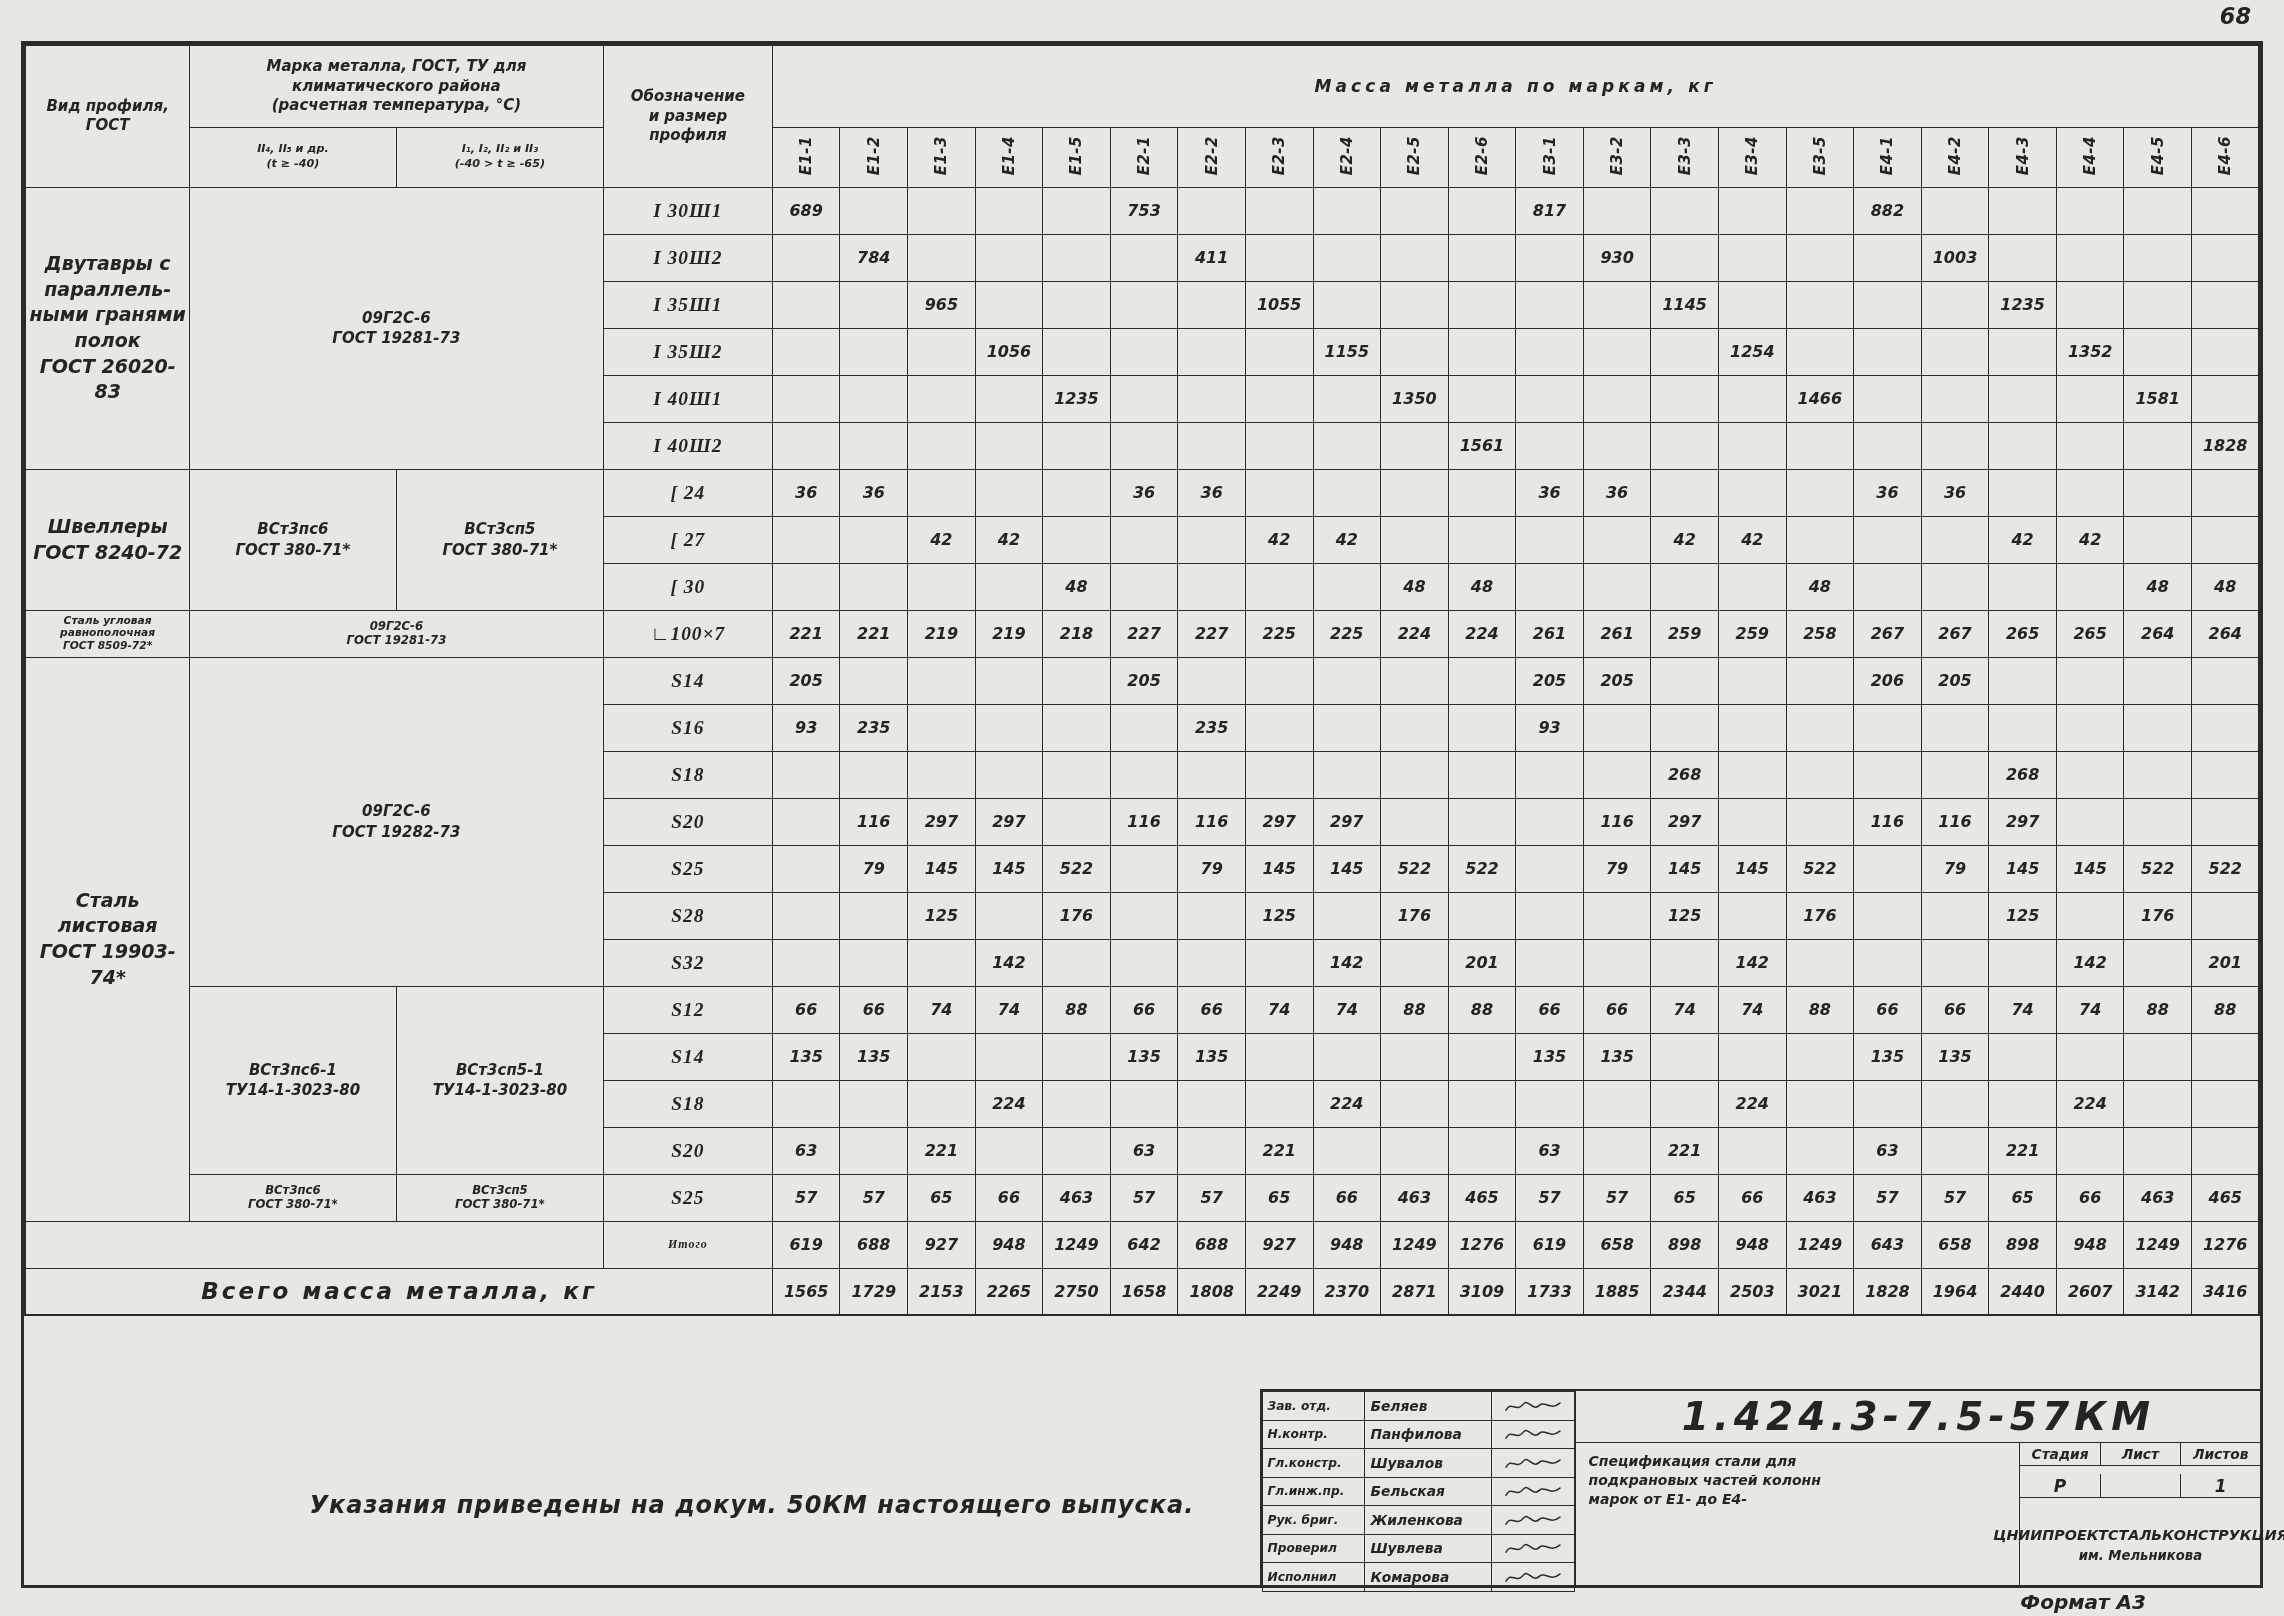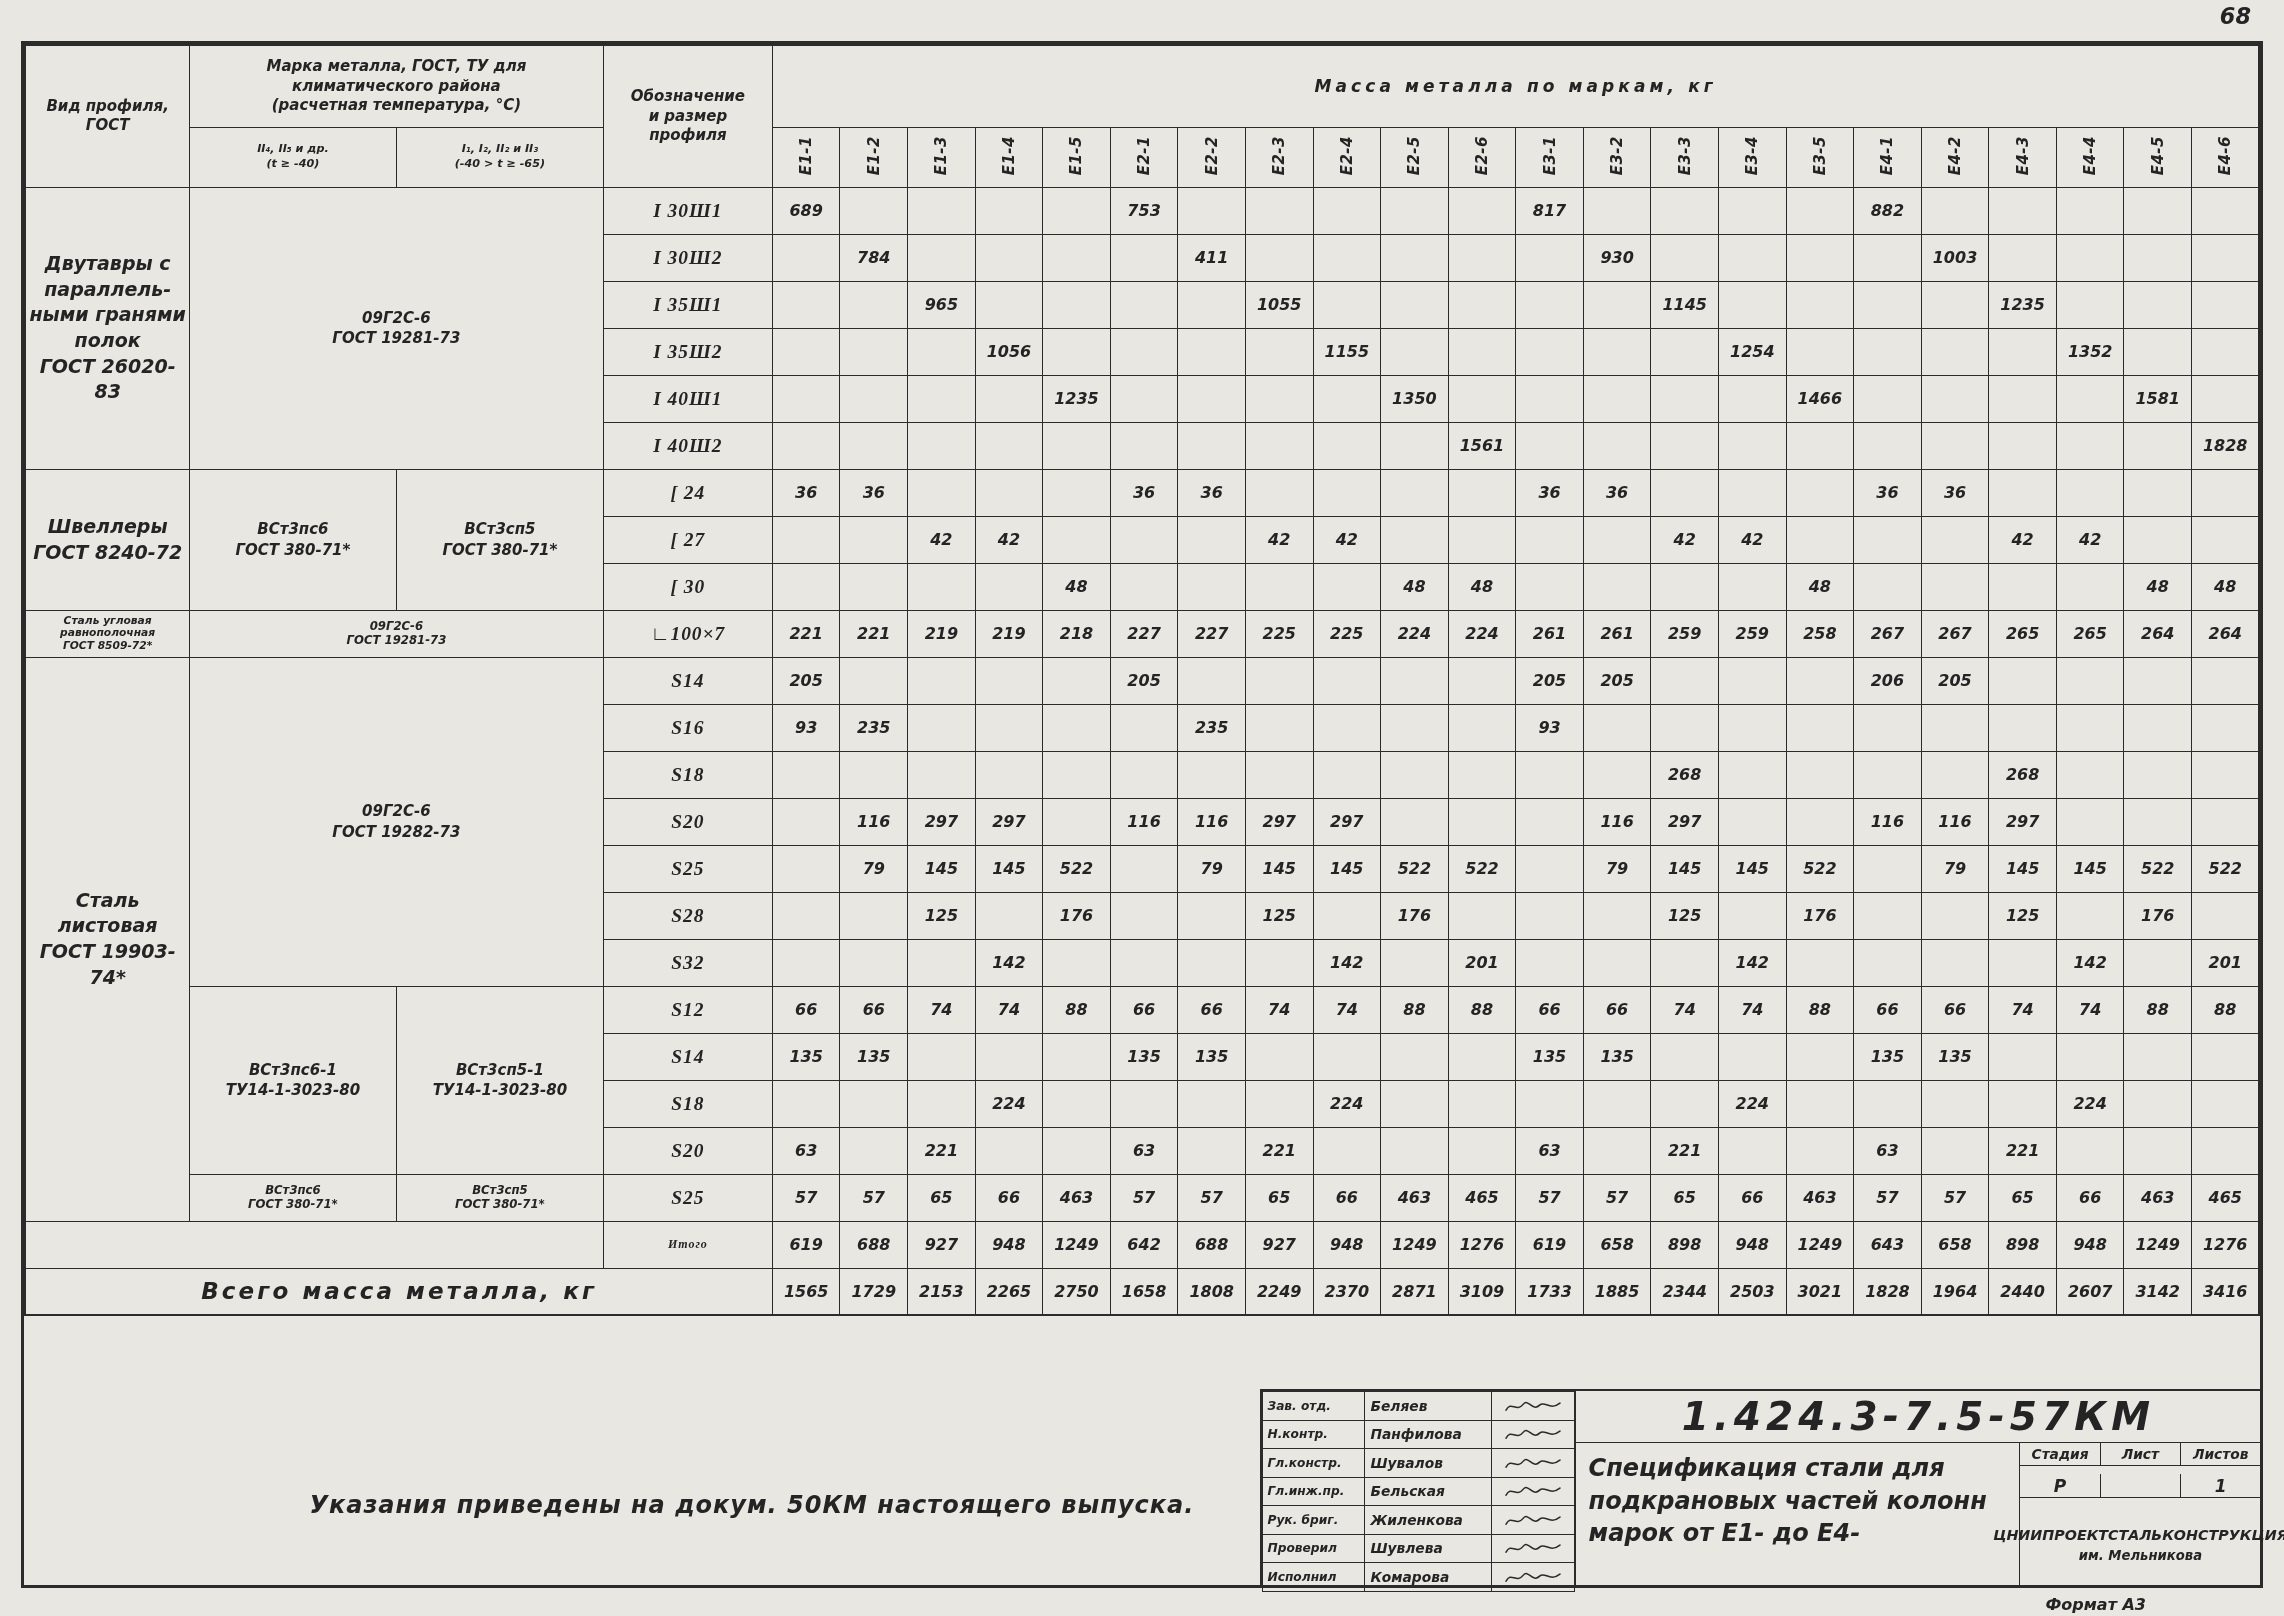--- a/index.html
+++ b/index.html
@@ -63,39 +63,39 @@
   .sig-sign { width:83px; text-align:center; }
   .sig-svg { width:61px; height:18.3px; vertical-align:middle; }
   .tb-right { flex:1; display:flex; flex-direction:column; border-left:1.5px solid #2b2b2b; }
   .tb-doc {
     height:52px; border-bottom:1.5px solid #2b2b2b;
     display:flex; align-items:center; justify-content:center;
     font-size:39px; font-weight:bold; letter-spacing:5.1px;
   }
   .tb-lower { flex:1; display:flex; }
   .tb-desc {
-    flex:1; padding:9.2px 12.2px; font-size:24px; font-weight:bold; line-height:1.35;
+    flex:1; padding:9.2px 12.2px; font-size:14px; font-weight:bold; line-height:1.35;
     border-right:1.5px solid #2b2b2b; text-align:left;
   }
   .tb-meta { width:240px; display:flex; flex-direction:column;gap:8px; }
   .tb-meta-row { display:flex; height:23.4px; }
   .tb-meta-row > div {
     flex:1; border-bottom:1.5px solid #2b2b2b; border-right:1.5px solid #2b2b2b;
     display:flex; align-items:center; justify-content:center;
     font-size:13.8px; font-weight:bold;
   }
   .tb-meta-row > div:last-child { border-right:none; }
   .tb-meta-row.values > div { font-size:17px; }
   .tb-org {
     flex:1; display:flex; flex-direction:column; align-items:center; justify-content:center;
     text-align:center;
   }
   .tb-org-1 { font-size:14.3px; font-weight:bold; letter-spacing:0px; }
   .tb-org-2 { font-size:13.2px; font-weight:bold; margin-top:5.1px; }
-  .format-note { position:absolute; bottom:3.1px; right:138px; font-size:16px; font-weight:bold; }
+  .format-note { position:absolute; bottom:3.1px; right:138px; font-size:20px; font-weight:bold; }
 </style>
 </head>
 <body>
 
 <div class="page-number">68</div>
 
 <div class="sheet">
 
   <table class="spec">
     <colgroup>

